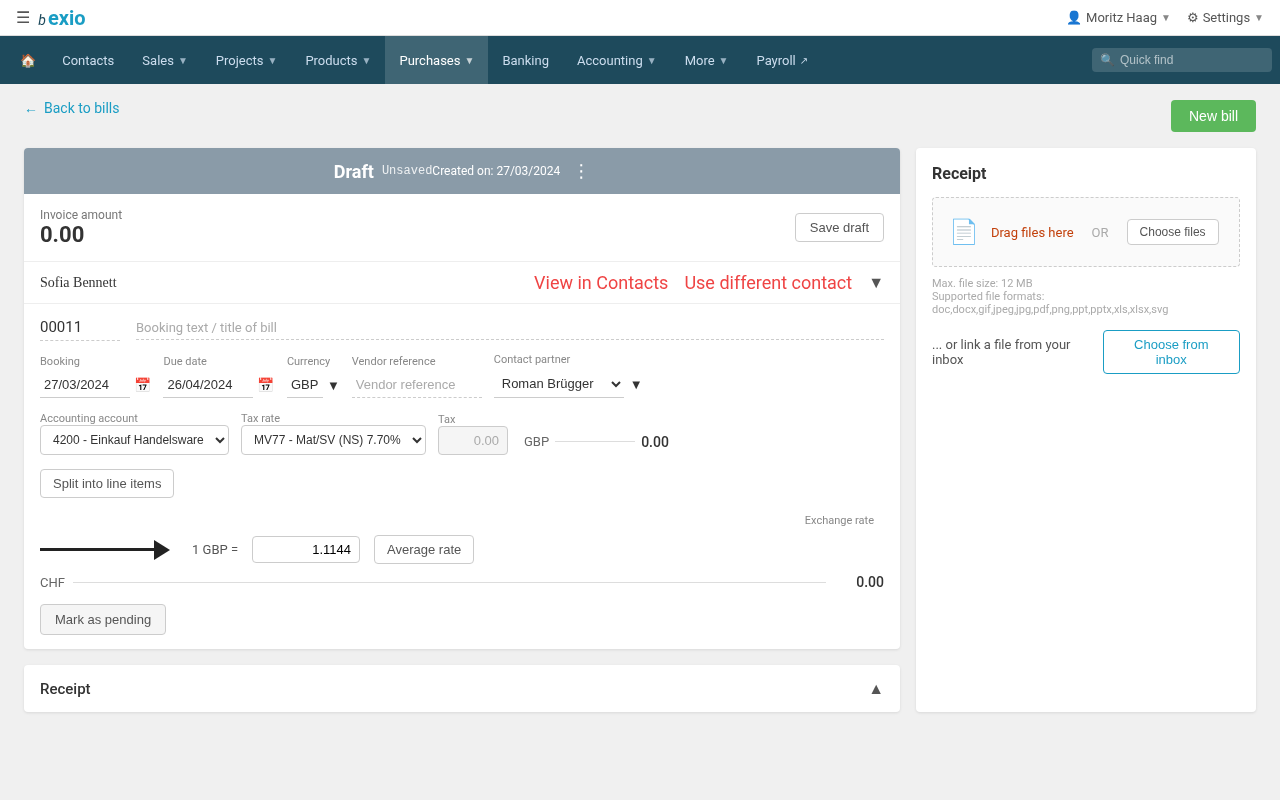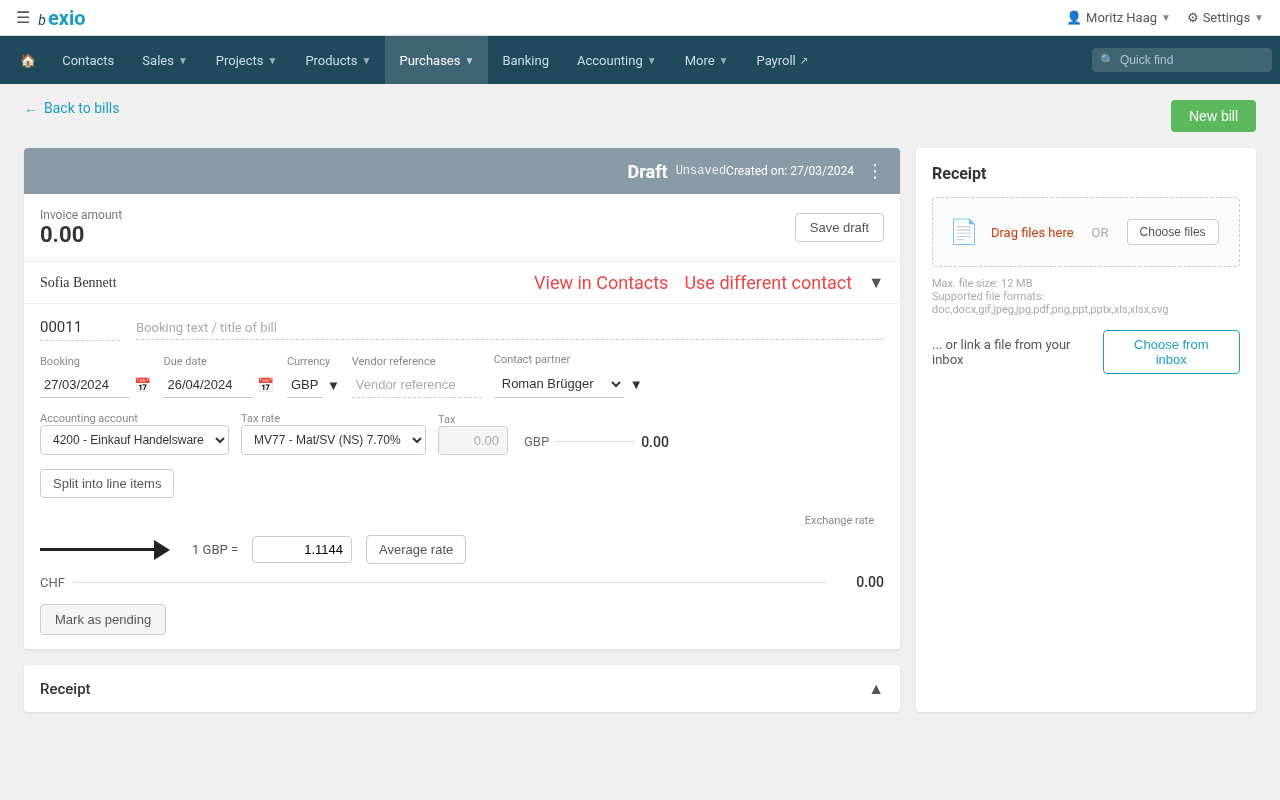--- a/index.html
+++ b/index.html
@@ -30,21 +30,21 @@
     
     .page { padding: 16px 24px; }
     .back-link { color: #1a9dc4; text-decoration: none; display: inline-flex; align-items: center; gap: 6px; font-size: 14px; margin-bottom: 16px; }
     .page-header { display: flex; justify-content: space-between; align-items: center; margin-bottom: 16px; }
     .new-bill-btn { background: #5cb85c; color: #fff; border: none; padding: 8px 18px; border-radius: 4px; cursor: pointer; font-size: 14px; }
 
     
     .card { background: #fff; border-radius: 4px; box-shadow: 0 1px 3px rgba(0,0,0,0.1); margin-bottom: 16px; }
 
     
-    .draft-header { background: #8a9ba8; padding: 12px 16px; display: flex; align-items: center; justify-content: flex-end; border-radius: 4px 4px 0 0; }
+    .draft-header { background: #8a9ba8; padding: 12px 0; display: flex; align-items: center; justify-content: center; border-radius: 4px 4px 0 0; }
     .draft-title { display: flex; align-items: center; gap: 8px; color: #fff; }
     .draft-title .draft-label { font-size: 18px; font-weight: bold; }
     .draft-title .unsaved { font-size: 12px; opacity: 0.85; font-family: Liberation Mono, monospace; }
     .draft-header-right { display: flex; align-items: center; gap: 12px; color: #fff; font-size: 12px; }
     .dots-btn { background: none; border: none; color: #fff; font-size: 18px; cursor: pointer; }
 
     
     .invoice-amount-section { padding: 14px 16px 14px 16px; display: flex; align-items: center; justify-content: space-between; border-bottom: 1px solid #eee; }
     .invoice-amount-label { font-size: 12px; color: #777; }
     .invoice-amount-value { font-size: 22px; font-weight: bold; color: #333; }
@@ -80,21 +80,21 @@
     .acct-select { border: 1px solid #ccc; padding: 6px 8px; border-radius: 4px; font-size: 12px; color: #333; background: #fff; cursor: pointer; }
     .tax-select { border: 1px solid #ccc; padding: 6px 8px; border-radius: 4px; font-size: 12px; color: #333; background: #fff; cursor: pointer; }
     .tax-amount { border: 1px solid #ccc; padding: 6px 8px; border-radius: 4px; font-size: 13px; color: #aaa; background: #f5f5f5; width: 70px; text-align: right; }
     .tax-currency { font-size: 13px; color: #666; margin-left: 4px; }
     .tax-value { font-size: 14px; color: #333; margin-left: auto; font-weight: 500; }
 
     .split-btn { background: #fff; border: 1px solid #ccc; padding: 6px 12px; border-radius: 4px; cursor: pointer; font-size: 13px; color: #555; margin-bottom: 16px; }
 
     
     .exchange-section { margin-bottom: 14px; }
-    .exchange-input { border: 1px solid #ccc; padding: 5px 8px; border-radius: 4px; font-size: 13px; width: 100px; text-align: right; }
+    .exchange-input { border: 1px solid #ccc; padding: 5px 8px; border-radius: 4px; font-size: 13px; width: 108px; text-align: right; }
     .avg-rate-btn { background: #fff; border: 1px solid #ccc; padding: 6px 12px; border-radius: 4px; cursor: pointer; font-size: 13px; color: #555; }
     .chf-currency { font-size: 13px; color: #666; }
     .chf-value { font-size: 14px; color: #333; font-weight: 500; min-width: 50px; text-align: right; }
 
     .mark-pending-btn { background: #f5f5f5; border: 1px solid #ccc; padding: 7px 14px; border-radius: 4px; cursor: pointer; font-size: 13px; color: #555; }
 
     
     .main-layout { display: flex; gap: 16px; }
     .main-left { flex: 1; min-width: 0; }
     .receipt-panel { width: 340px; background: #fff; border-radius: 4px; box-shadow: 0 1px 3px rgba(0,0,0,0.1); padding: 16px; }

